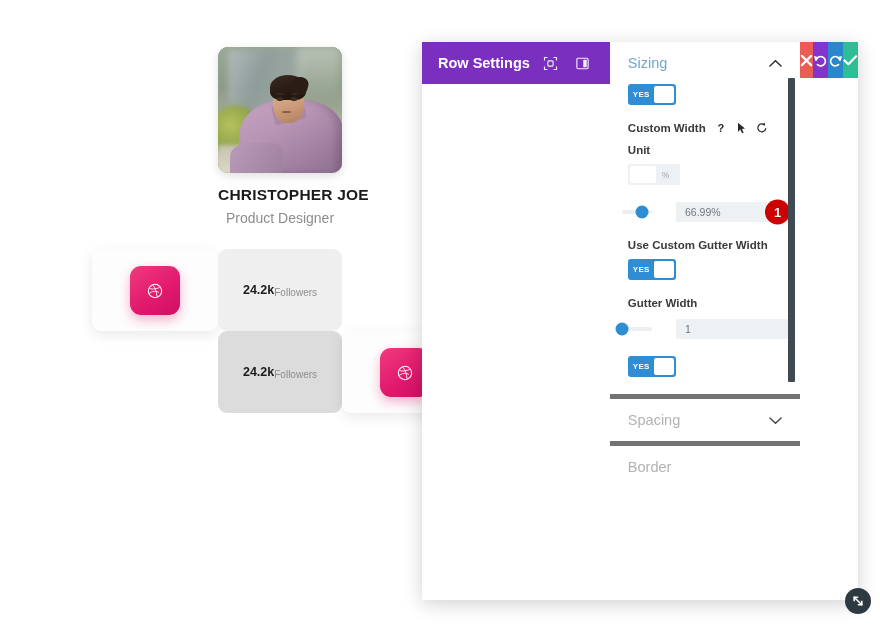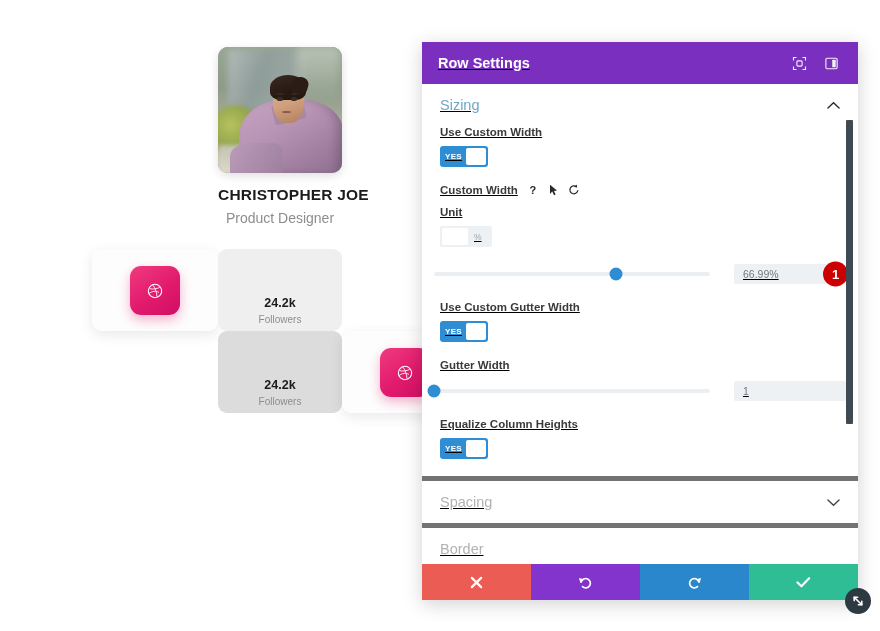--- a/index.html
+++ b/index.html
@@ -202,24 +202,23 @@
   }
   #card-icon-2 {
     left: 342px; top: 331px;
     width: 126px; height: 82px;
     background: #fdfdfd;
     box-shadow: 0 4px 14px rgba(0,0,0,0.09);
   }
   .stat-inner {
     height: 100%;
     display: flex;
-    flex-direction: column;
+    flex-direction: row;
     align-items: center;
     justify-content: center;
-    margin-top: 20px;
   }
   .stat-num {
     font-size: 12.5px;
     font-weight: bold;
     color: #1b1b1b;
   }
   .stat-label {
     font-size: 10px;
     color: #8d8d8d;
     margin-top: 4px;
@@ -242,23 +241,22 @@
   
   #settings-panel {
     position: absolute;
     left: 422px;
     top: 42px;
     width: 436px;
     height: 558px;
     background: #ffffff;
     box-shadow: 0 4px 18px rgba(0,0,0,0.18);
     display: flex;
-    flex-direction: column;
+    flex-direction: row;
     overflow: hidden;
-    text-decoration: underline;
   }
 
   #panel-header {
     height: 42px;
     background: #7b2fbe;
     display: flex;
     align-items: center;
     padding: 0 16px;
     flex: none;
   }
@@ -583,21 +581,20 @@
     <div class="section-head">
       <div class="st">Sizing</div>
       <div class="chev">
         <svg width="13" height="9" viewBox="0 0 14 9">
           <path d="M1 7.2L7 1.6l6 5.6" fill="none" stroke="#2a2a2a" stroke-width="1.5" stroke-linecap="round"></path>
         </svg>
       </div>
     </div>
 
     <div class="field">
-      <div class="field-label">Use Custom Width</div>
       <div class="toggle">
         <span class="yes">YES</span>
         <span class="knob"></span>
       </div>
     </div>
 
     <div class="field" style="margin-bottom:10px">
       <div class="field-label">
         <span>Custom Width</span>
         <span class="lbl-icons">
@@ -648,21 +645,20 @@
       <div class="field-label">Gutter Width</div>
     </div>
     <div class="slider-row">
       <div class="track">
         <span class="handle" id="gw-handle" style="left: 0%;"></span>
       </div>
       <div class="numbox">1</div>
     </div>
 
     <div class="field">
-      <div class="field-label">Equalize Column Heights</div>
       <div class="toggle">
         <span class="yes">YES</span>
         <span class="knob"></span>
       </div>
     </div>
 
     <div class="section-head collapsed" style="margin-top:14px">
       <div class="st">Spacing</div>
       <div class="chev grey">
         <svg width="13" height="9" viewBox="0 0 14 9">

